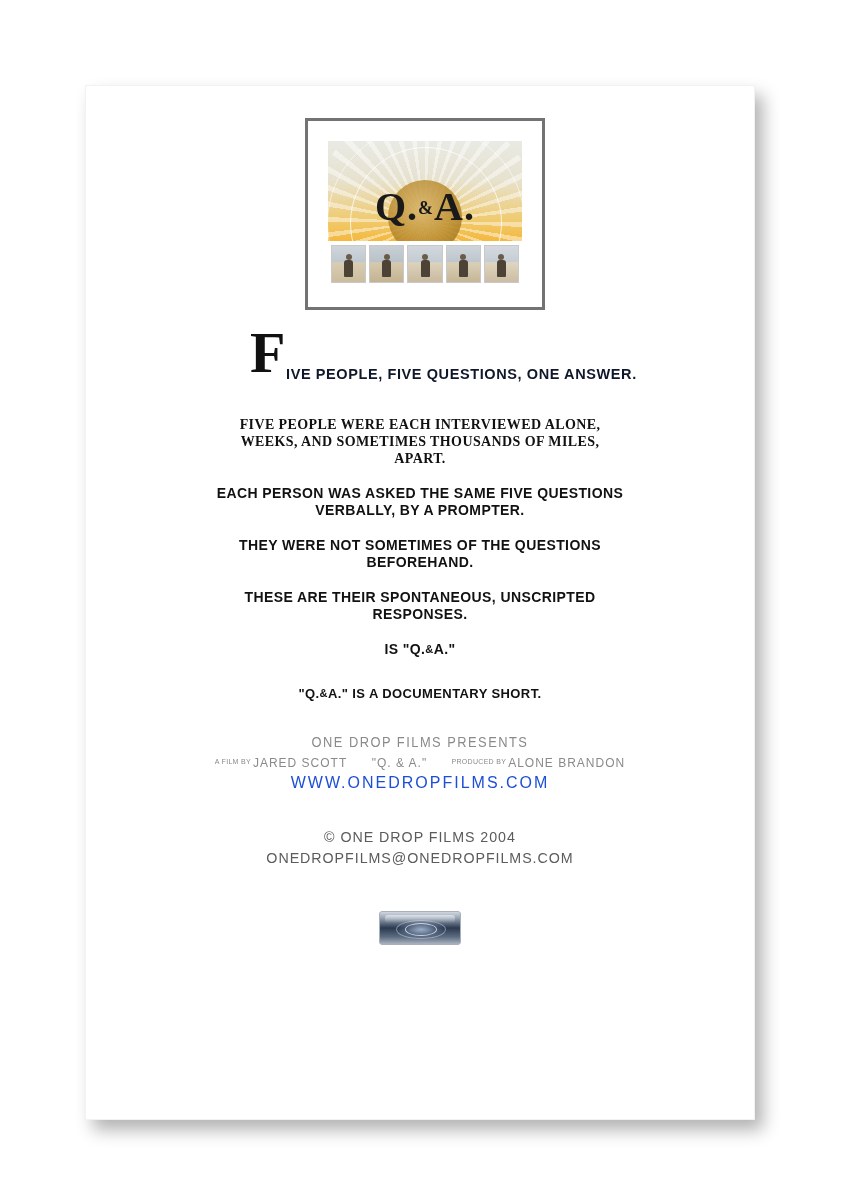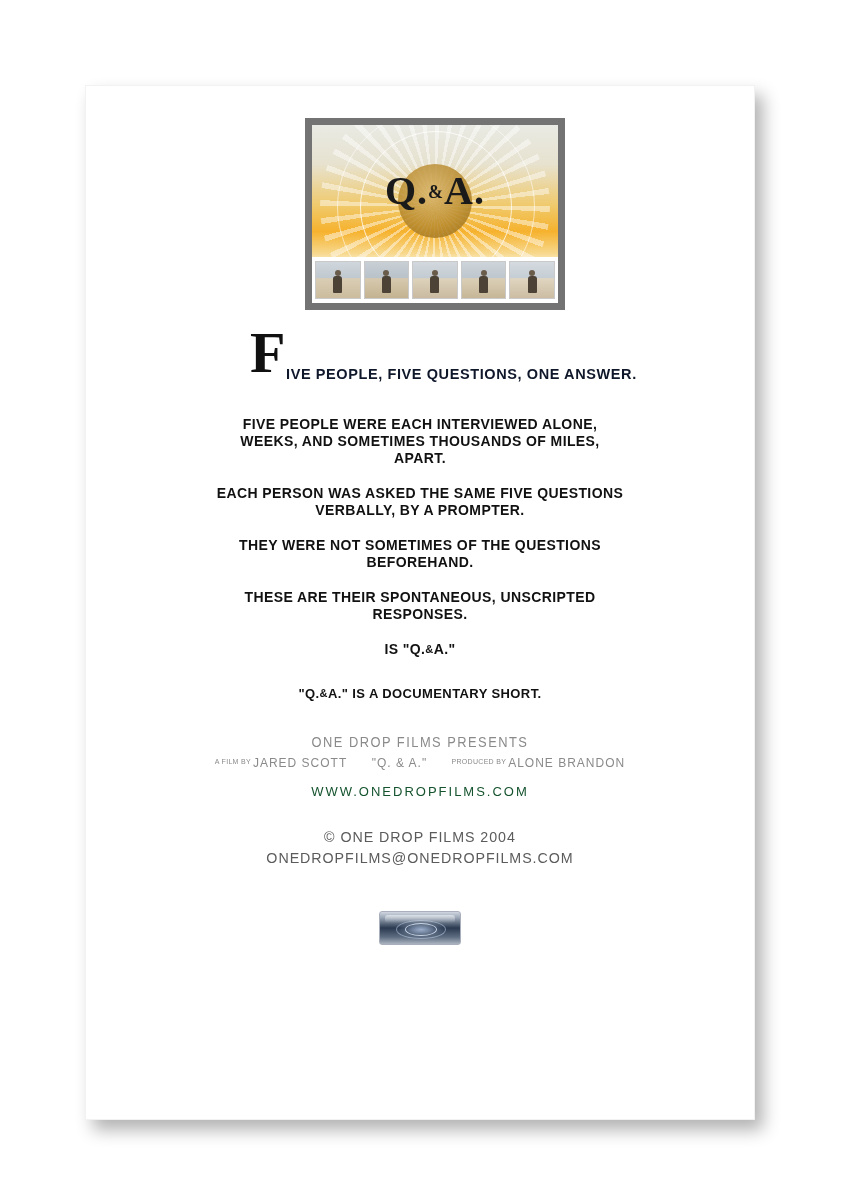--- a/index.html
+++ b/index.html
@@ -32,26 +32,26 @@
     box-shadow: 8px 10px 16px rgba(0,0,0,0.30);
     border: 1px solid #f2f2f2;
     box-sizing: border-box;
   }
 
   
   .cover-frame {
     position: absolute;
     left: 219px;
     top: 32px;
-    width: 260px;
+    width: 240px;
     height: 192px;
     background: #ffffff;
-    border: 7px solid #737373;
-    box-sizing: border-box;
-    padding: 0;
+    border: 3px solid #737373;
+    box-sizing: border-box;
+    padding: 20px;
   }
   .cover-inner {
     position: relative;
     width: 100%;
     height: 100%;
     box-sizing: border-box;
     overflow: hidden;
     background: #ffffff;
   }
   .cover-art {
@@ -271,24 +271,24 @@
     font-size: 7px;
     letter-spacing: 0.3px;
     vertical-align: 3px;
     margin-right: 2px;
   }
   .credit-row .seg {
     display: inline-block;
     margin: 0 10px;
   }
   .credit-url {
-    margin-top: 12px;
-    font-size: 13px;
+    margin-top: 2px;
+    font-size: 16px;
     letter-spacing: 2px;
-    color: #14532d;
+    color: #1d4ed8;
   }
 
   .copyright {
     position: absolute;
     left: 0;
     right: 0;
     top: 740px;
     text-align: center;
     color: #5b5b5b;
     font-family: "Liberation Sans", sans-serif;
@@ -376,21 +376,21 @@
     </div>
 
     <div class="copy">
 
       <div class="lede">
         <span class="dropcap">F</span>
         <span class="lede-text">IVE PEOPLE, FIVE QUESTIONS, ONE ANSWER.</span>
       </div>
 
       <div class="gap-1"></div>
-      <div class="para" style="white-space: pre-line;">FIVE PEOPLE WERE EACH INTERVIEWED ALONE,
+      <div class="para" style="white-space: pre-line; font-family: Liberation Serif, serif;">FIVE PEOPLE WERE EACH INTERVIEWED ALONE,
 WEEKS, AND SOMETIMES THOUSANDS OF MILES,
 APART.</div>
 
       <div class="gap-2"></div>
       <div class="para" style="white-space: pre-line;">EACH PERSON WAS ASKED THE SAME FIVE QUESTIONS
 VERBALLY, BY A PROMPTER.</div>
 
       <div class="gap-2"></div>
       <div class="para" style="white-space: pre-line;">THEY WERE NOT SOMETIMES OF THE QUESTIONS
 BEFOREHAND.</div>

